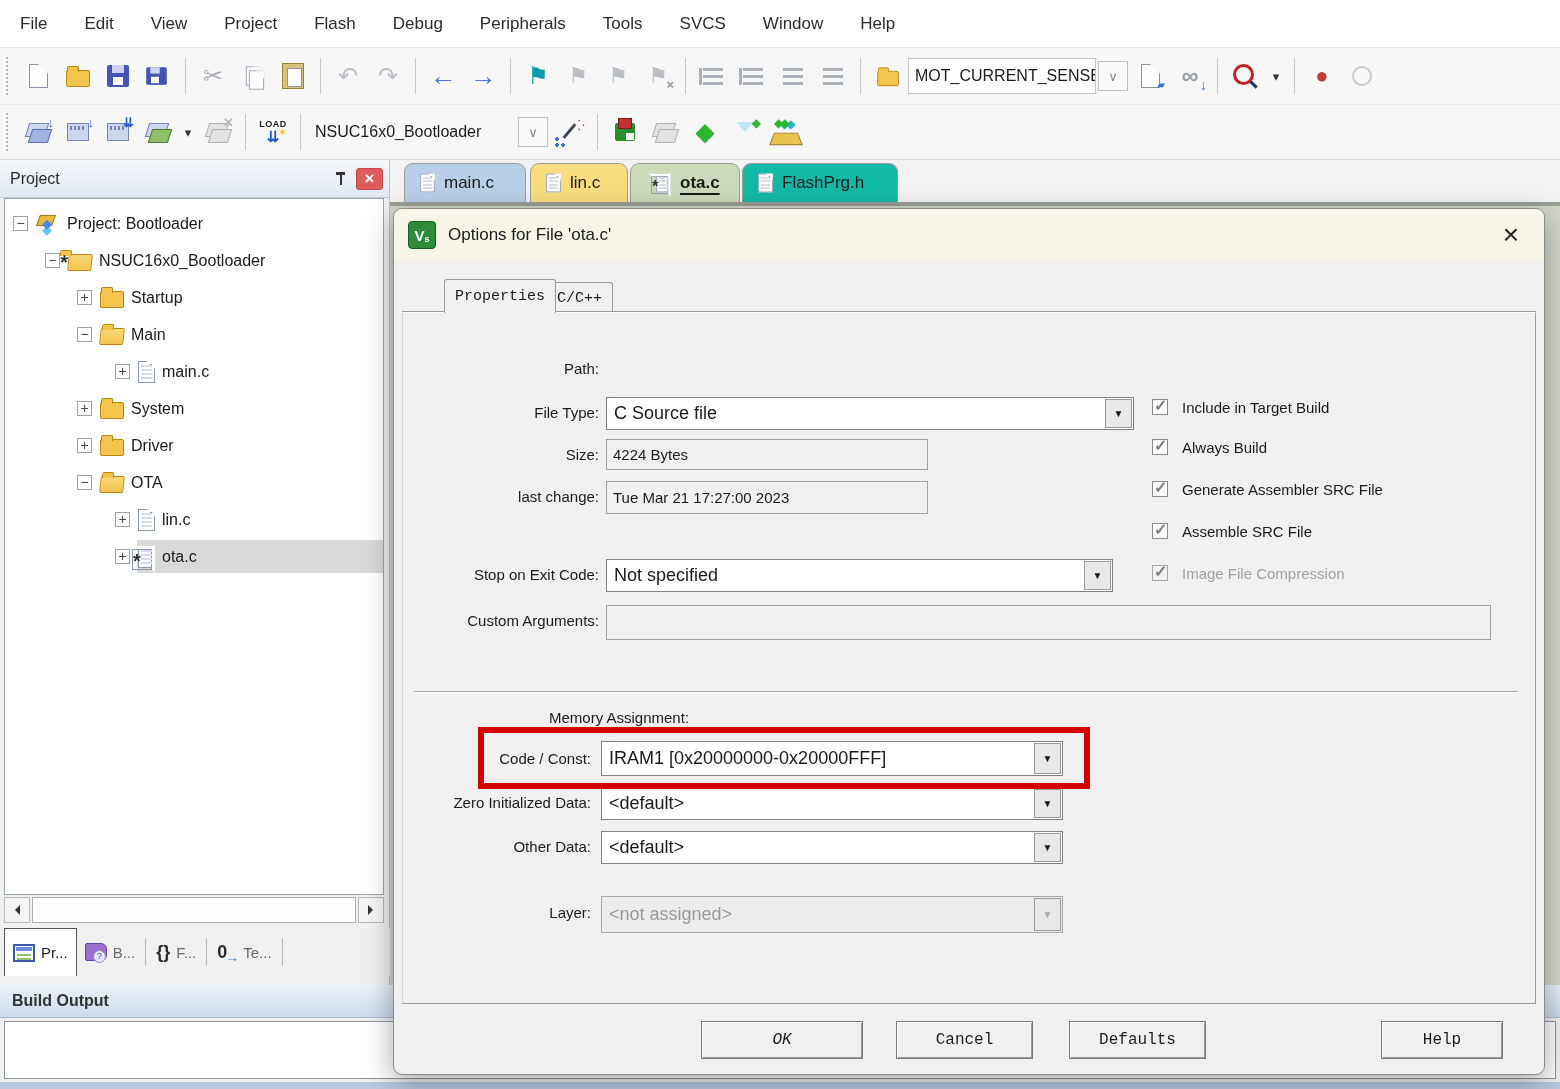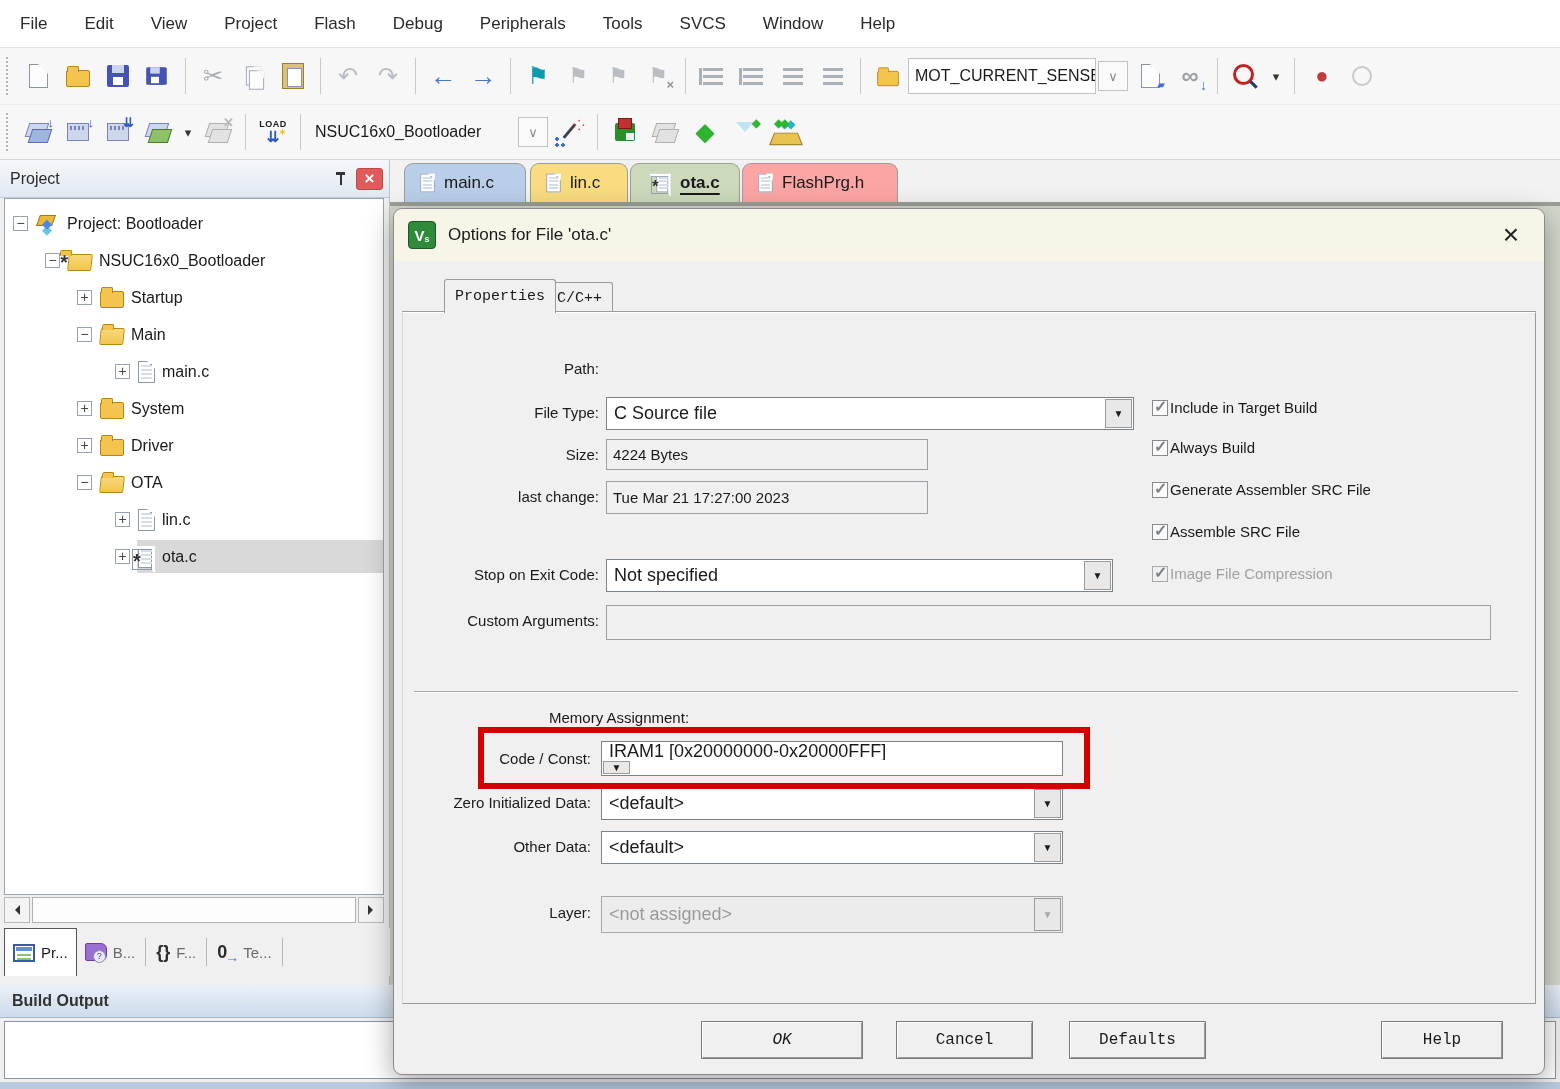--- a/index.html
+++ b/index.html
@@ -187,21 +187,21 @@
   .tfield.ro { background:#f0f0f0; border-color:#9aa0a6; }
   .seltext { background:#2f63c4; color:#fff; padding:1px 3px; }
   .combo { position:absolute; background:#fff; border:1px solid #7a828a; display:flex; align-items:stretch; }
   .combo .cval { flex:1; display:flex; align-items:center; padding:0 7px; font-size:18px; color:#1a1a1a; white-space:nowrap; overflow:hidden; }
   .combo .cbtn { width:27px; margin:1px; background:#e8e8e8; border:1px solid #9a9a9a;
     display:flex; align-items:center; justify-content:center; flex:none; }
   .combo .cbtn::before { content:"▼"; font-size:10px; color:#1a1a1a; }
   .combo.disabled { background:#ececec; border-color:#a8a8a8; }
   .combo.disabled .cval { color:#9a9a9a; }
   .combo.disabled .cbtn::before { color:#a8a8a8; }
-  .cbrow { position:absolute; display:flex; align-items:center; gap:2px; }
+  .cbrow { position:absolute; display:flex; gap:14px; }
   .cb { width:16px; height:16px; border:1px solid #8a8a8a; background:#fcfcfc; position:relative; flex:none; }
   .cb::after { content:"✓"; position:absolute; left:1px; top:-4px; font-size:16px; font-weight:bold; color:#7a8088; }
   .cbrow .cblabel { font-size:15px; color:#1a1a1a; }
   .cbrow.disabled .cblabel { color:#a0a0a0; }
   .cbrow.disabled .cb { background:#f0f0f0; border-color:#a8a8a8; }
   .dsep { position:absolute; height:1px; background:#a8a8a8; box-shadow:0 1px 0 #fdfdfd; }
   #red-box { position:absolute; left:84px; top:518px; width:612px; height:62px; border:6px solid #d40000; z-index:5; pointer-events:none; }
   .dbtn { position:absolute; height:38px; background:#f0f0f0; border:1px solid #7a7a7a;
     box-shadow:inset 1px 1px 0 #fff, inset -1px -1px 0 #9a9a9a;
     display:flex; align-items:center; justify-content:center;
@@ -442,21 +442,21 @@
       <span class="etab-label">main.c</span>
     </div>
     <div class="etab" style="left:140px; width:98px; background:#f8dc7f;">
       <span class="ic-file"></span>
       <span class="etab-label">lin.c</span>
     </div>
     <div class="etab active" style="left:240px; width:110px; background:#ccd9bb;">
       <span class="ic-file mod" style="margin-left:10px"></span>
       <span class="etab-label">ota.c</span>
     </div>
-    <div class="etab" style="left:352px; width:156px; background:#fca5a5;">
+    <div class="etab" style="left:352px; width:156px; background:#14b8a6;">
       <span class="ic-file"></span>
       <span class="etab-label">FlashPrg.h</span>
     </div>
   </div>
 </div>
 
 <div id="build-output">
   <div id="bo-header">
     <span>Build Output</span>
   </div>
@@ -526,21 +526,21 @@
 
   <div class="flabel" style="left:20px; top:403px; width:185px;">Custom Arguments:</div>
   <div class="tfield ro" style="left:212px; top:396px; width:885px; height:35px;">
     <span></span>
   </div>
 
   <div class="dsep" style="left:20px; top:482px; width:1104px;"></div>
   <div class="flabel" style="left:155px; top:500px; text-align:left;">Memory Assignment:</div>
 
   <div class="flabel" style="left:60px; top:541px; width:137px;">Code / Const:</div>
-  <div class="combo" style="left:207px; top:532px; width:462px; height:35px;flex-direction:column;">
+  <div class="combo" style="left:207px; top:532px; width:462px; height:35px;">
     <span class="cval">IRAM1 [0x20000000-0x20000FFF]</span>
     <span class="cbtn"></span>
   </div>
   <div id="red-box"></div>
 
   <div class="flabel" style="left:20px; top:585px; width:177px;">Zero Initialized Data:</div>
   <div class="combo" style="left:207px; top:578px; width:462px; height:33px;">
     <span class="cval">&lt;default&gt;</span>
     <span class="cbtn"></span>
   </div>

